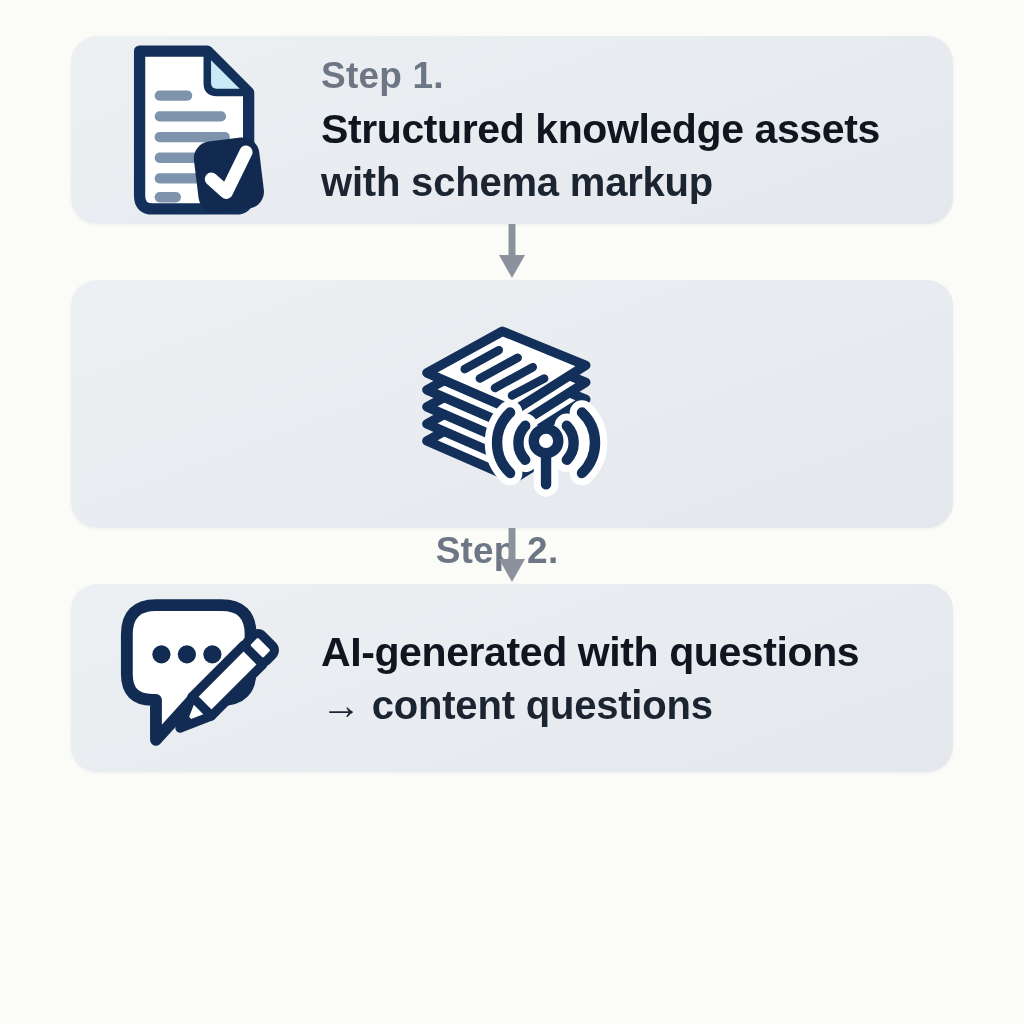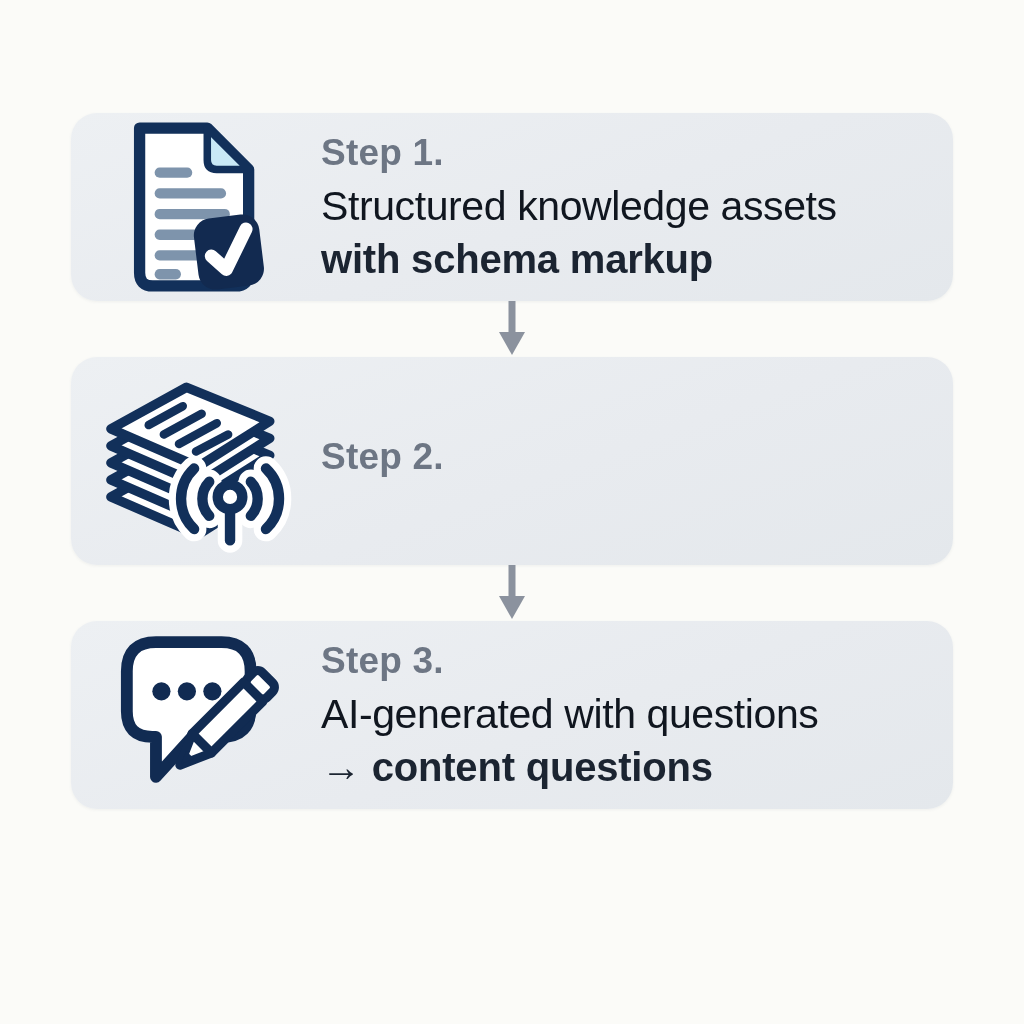--- a/index.html
+++ b/index.html
@@ -3,54 +3,54 @@
 <meta charset="utf-8">
 <style>
   * { margin: 0; padding: 0; box-sizing: border-box; }
   html, body { width: 1024px; height: 1024px; overflow: hidden; }
   body {
     background: #fbfbf8;
     font-family: "Liberation Sans", "DejaVu Sans", sans-serif;
   }
   .diagram {
     width: 1024px; height: 732px;
-    padding-top: 113px;
+    padding-top: 36px;
     display: flex;
     flex-direction: column;
     align-items: center;
   }
   .card {
     width: 882px;
     border-radius: 26px;
     background: linear-gradient(160deg, #edf0f3 0%, #e8ebef 55%, #e4e8ec 100%);
     box-shadow: 0 1px 3px rgba(90,100,120,0.08);
     display: flex;
     align-items: center;
   }
   .card-1 { height: 250px; }
-  .card-2 { height: 248px; }
+  .card-2 { height: 248px; flex-direction: column; }
   .card-3 { height: 232px; }
   .icon-wrap {
     width: 250px;
     flex: 0 0 250px;
     display: flex;
     align-items: center;
     justify-content: center;
   }
   .text-block { flex: 1; padding-right: 30px; }
   .step-label {
     font-size: 37px;
     font-weight: bold;
     color: #6d7684;
     letter-spacing: 0.2px;
     margin-bottom: 9px;
   }
   .step-title {
     font-size: 41px;
-    font-weight: normal;
+    font-weight: bold;
     color: #10161f;
     letter-spacing: -0.4px;
     margin-bottom: 7px;
     white-space: nowrap;
   }
   .step-subtitle {
     font-size: 40px;
     font-weight: 700;
     color: #1b2431;
     letter-spacing: -0.2px;
@@ -170,19 +170,18 @@
 
         <g transform="rotate(45 62 56)">
           <rect x="55" y="18" width="15" height="11" rx="3.5" fill="#ffffff" stroke="#112b52" stroke-width="5" stroke-linejoin="round"></rect>
           <rect x="55" y="29" width="15" height="40" fill="#ffffff" stroke="#112b52" stroke-width="5" stroke-linejoin="round"></rect>
           <polygon points="55,69 70,69 62.5,86" fill="#ffffff" stroke="#112b52" stroke-width="5" stroke-linejoin="round"></polygon>
           <polygon points="59.5,78 65.5,78 62.5,85" fill="#112b52"></polygon>
         </g>
       </svg>
     </div>
     <div class="text-block">
-      <div class="step-label">Step 3.</div>
       <div class="step-title">AI-generated with questions</div>
       <div class="step-subtitle">→ content questions</div>
     </div>
   </section>
 
 </div>
 
 </body></html>

